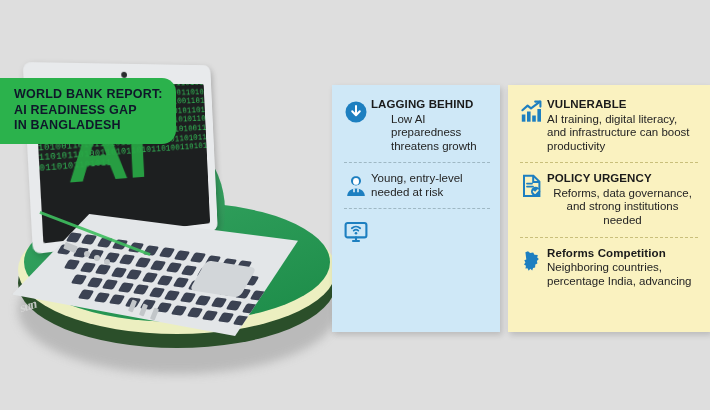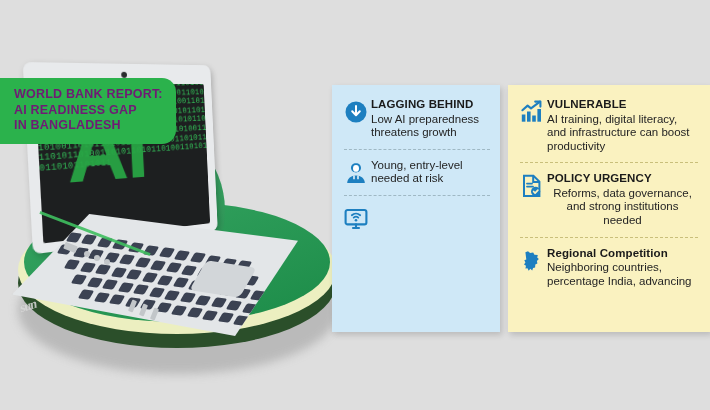--- a/index.html
+++ b/index.html
@@ -130,21 +130,21 @@
   }
   .port{position:absolute;background:#c2c6c9;border-radius:1px;}
   .green-strip{position:absolute;left:28px;top:168px;width:118px;height:3px;background:#3fbf5f;transform:rotate(21deg);opacity:.9;}
 
   
   #banner{
     position:absolute;left:0;top:78px;width:176px;padding:9px 14px 10px 14px;
     background:#2bb24c;border-radius:0 14px 14px 0;box-sizing:border-box;z-index:40;
   }
   #banner .line{
-    color:#701a75;font-weight:bold;font-size:12.5px;line-height:15.5px;
+    color:#0f172a;font-weight:bold;font-size:12.5px;line-height:15.5px;
     letter-spacing:.2px;white-space:nowrap;
   }
 
   
   .panel{
     position:absolute;top:85px;height:247px;box-sizing:border-box;
     box-shadow:2px 3px 6px rgba(0,0,0,.16);z-index:30;
   }
   #panel-blue{left:332px;width:168px;background:#cfe8f7;padding:13px 10px 10px 12px;}
   #panel-yellow{left:508px;width:202px;background:#faf2c0;padding:13px 12px 10px 12px;}
@@ -305,21 +305,21 @@
 
     <div class="item">
       <span class="icon">
         <svg viewBox="0 0 24 24">
             <circle cx="12" cy="12" r="10.5" fill="#1d7fc0"></circle>
         <path d="M12 6v8.4M8.2 11.2L12 15.2l3.8-4" stroke="#fff" stroke-width="2" fill="none" stroke-linecap="round" stroke-linejoin="round"></path>
           </svg>
       </span>
       <span class="txt">
         <span class="head-label" style="display: block;">LAGGING BEHIND</span>
-        <span class="body-text" style="display: block;">Low AI preparedness threatens growth</span>
+        <span class="body-text" style="display: block; margin-left: 20px;">Low AI preparedness threatens growth</span>
       </span>
     </div>
 
     <div class="divider"></div>
 
     <div class="item">
       <span class="icon">
         <svg viewBox="0 0 24 24">
           <path d="M12 2.2c-3.1 0-5 2.1-5 4.6 0 2.6 2 4.7 5 4.7s5-2.1 5-4.7c0-2.5-1.9-4.6-5-4.6z" fill="#1d7fc0"></path>
           <ellipse cx="12" cy="7.4" rx="3" ry="3.4" fill="#fff"></ellipse>
@@ -386,19 +386,19 @@
 
     <div class="divider"></div>
 
     <div class="item">
       <span class="icon">
         <svg viewBox="0 0 24 24">
           <path d="M5.4 3.3l2.6-1.1 2.1 1.8 3.1-.6 1.2 2.3 3.4.2-.6 2.6 1.6 1.5-1.9 2.1.5 2.4-2.1 1.1-.2 2.9-2 .6-.9 2.3-1.9-1.6-1.6 2-1.2-2.6-2.1.4.6-2.8-2-1.3 1.4-2-1.1-2.2 2-.9z" fill="#1d7fc0"></path>
         </svg>
       </span>
       <span class="txt">
-        <span class="head-label" style="display: block;">Regional Competition</span>
+        <span class="head-label" style="display: block;">Reforms Competition</span>
         <span class="body-text" style="display: block;">Neighboring countries, percentage India, advancing</span>
       </span>
     </div>
   </div>
 
 </div>
 
 </body></html>

